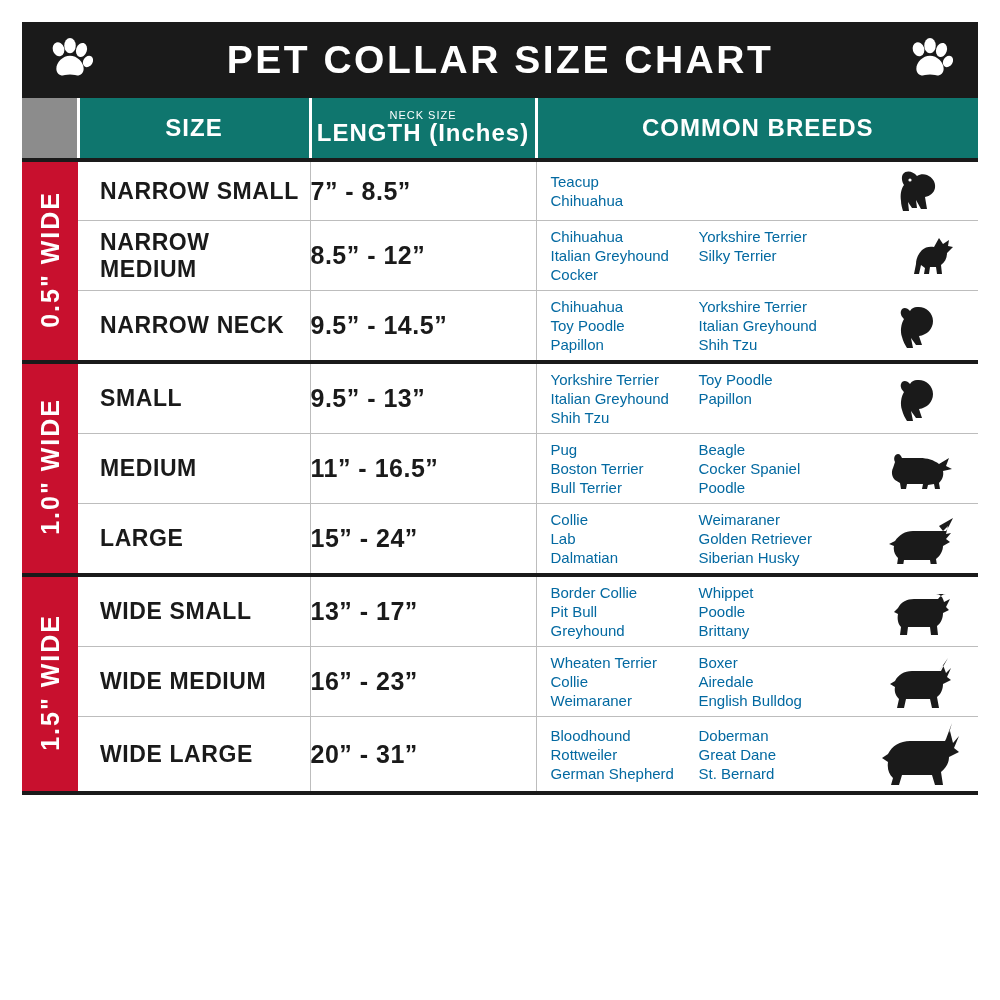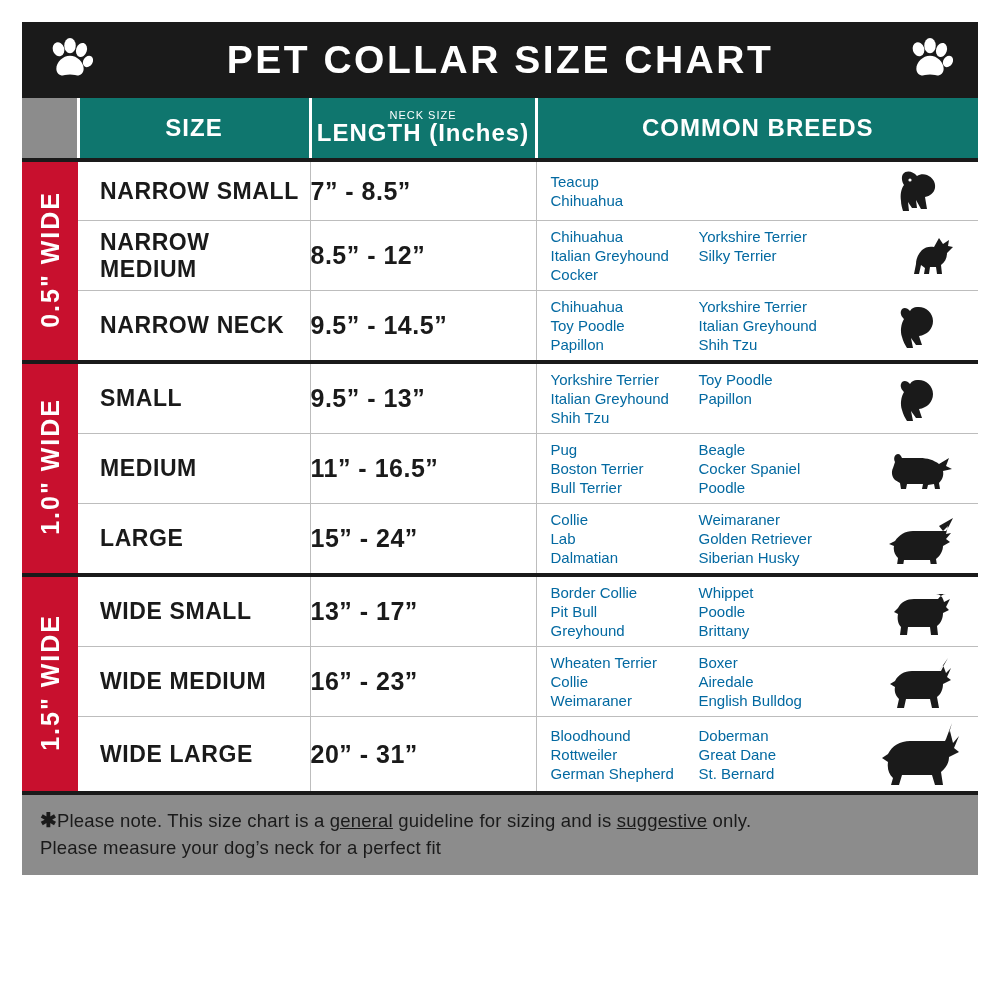--- a/index.html
+++ b/index.html
@@ -415,20 +415,14 @@
                 <path fill="#1a1a1a" d="M72 0l-3 10-4 8H30C20 18 12 23 8 31l-6 4 6 4c-1 7 1 12 5 16l-2 7h8l3-10h30l3 10h8l-2-13c5-4 8-9 8-15l10-5-5-4 5-12-6 7-3-12-4 8z"></path>
               </svg>
             </div>
           </div>
         </td>
       </tr>
 
     </tbody>
   </table>
 
-  <div class="footer">
-    <div>
-      <span class="star">✱</span><span>Please note. This size chart is a </span><u>general</u><span> guideline for sizing and is </span><u>suggestive</u><span> only.</span>
-    </div>
-    <div>Please measure your dog’s neck for a perfect fit</div>
-  </div>
 
 </div>
 
 </body></html>

